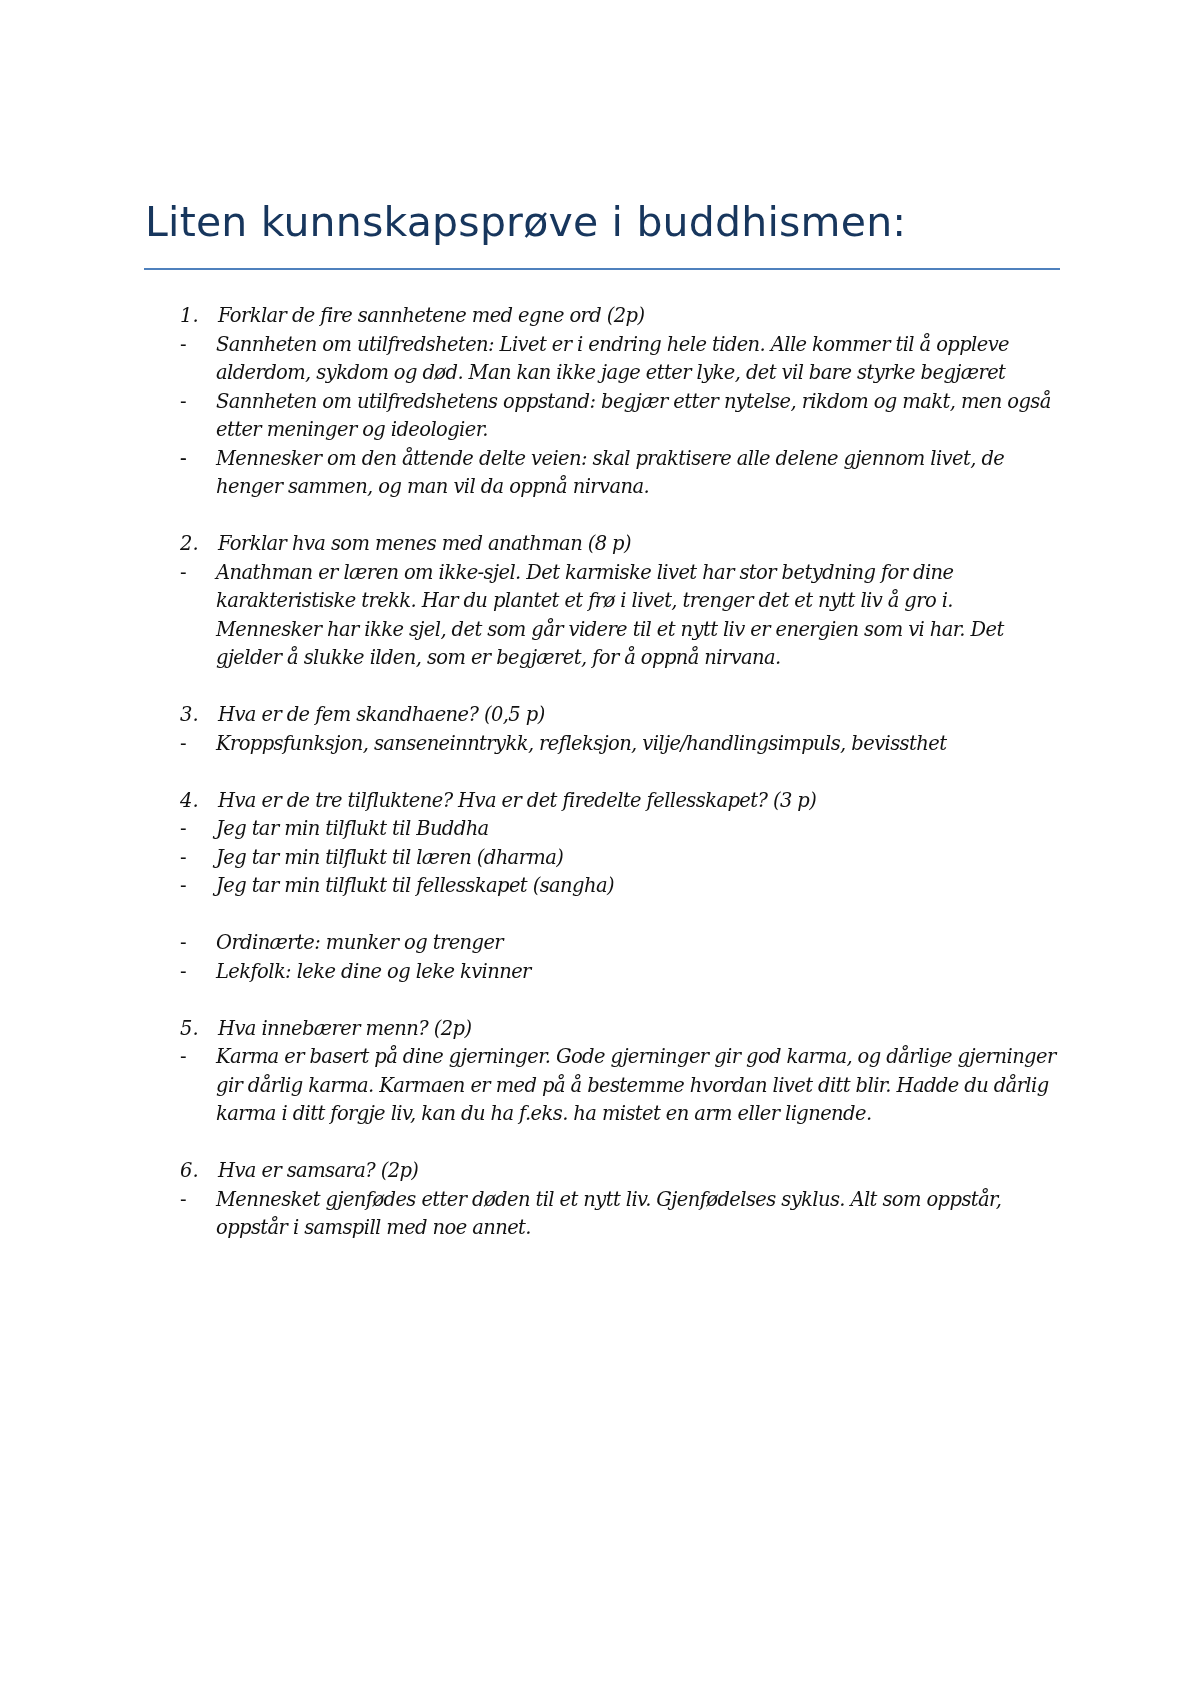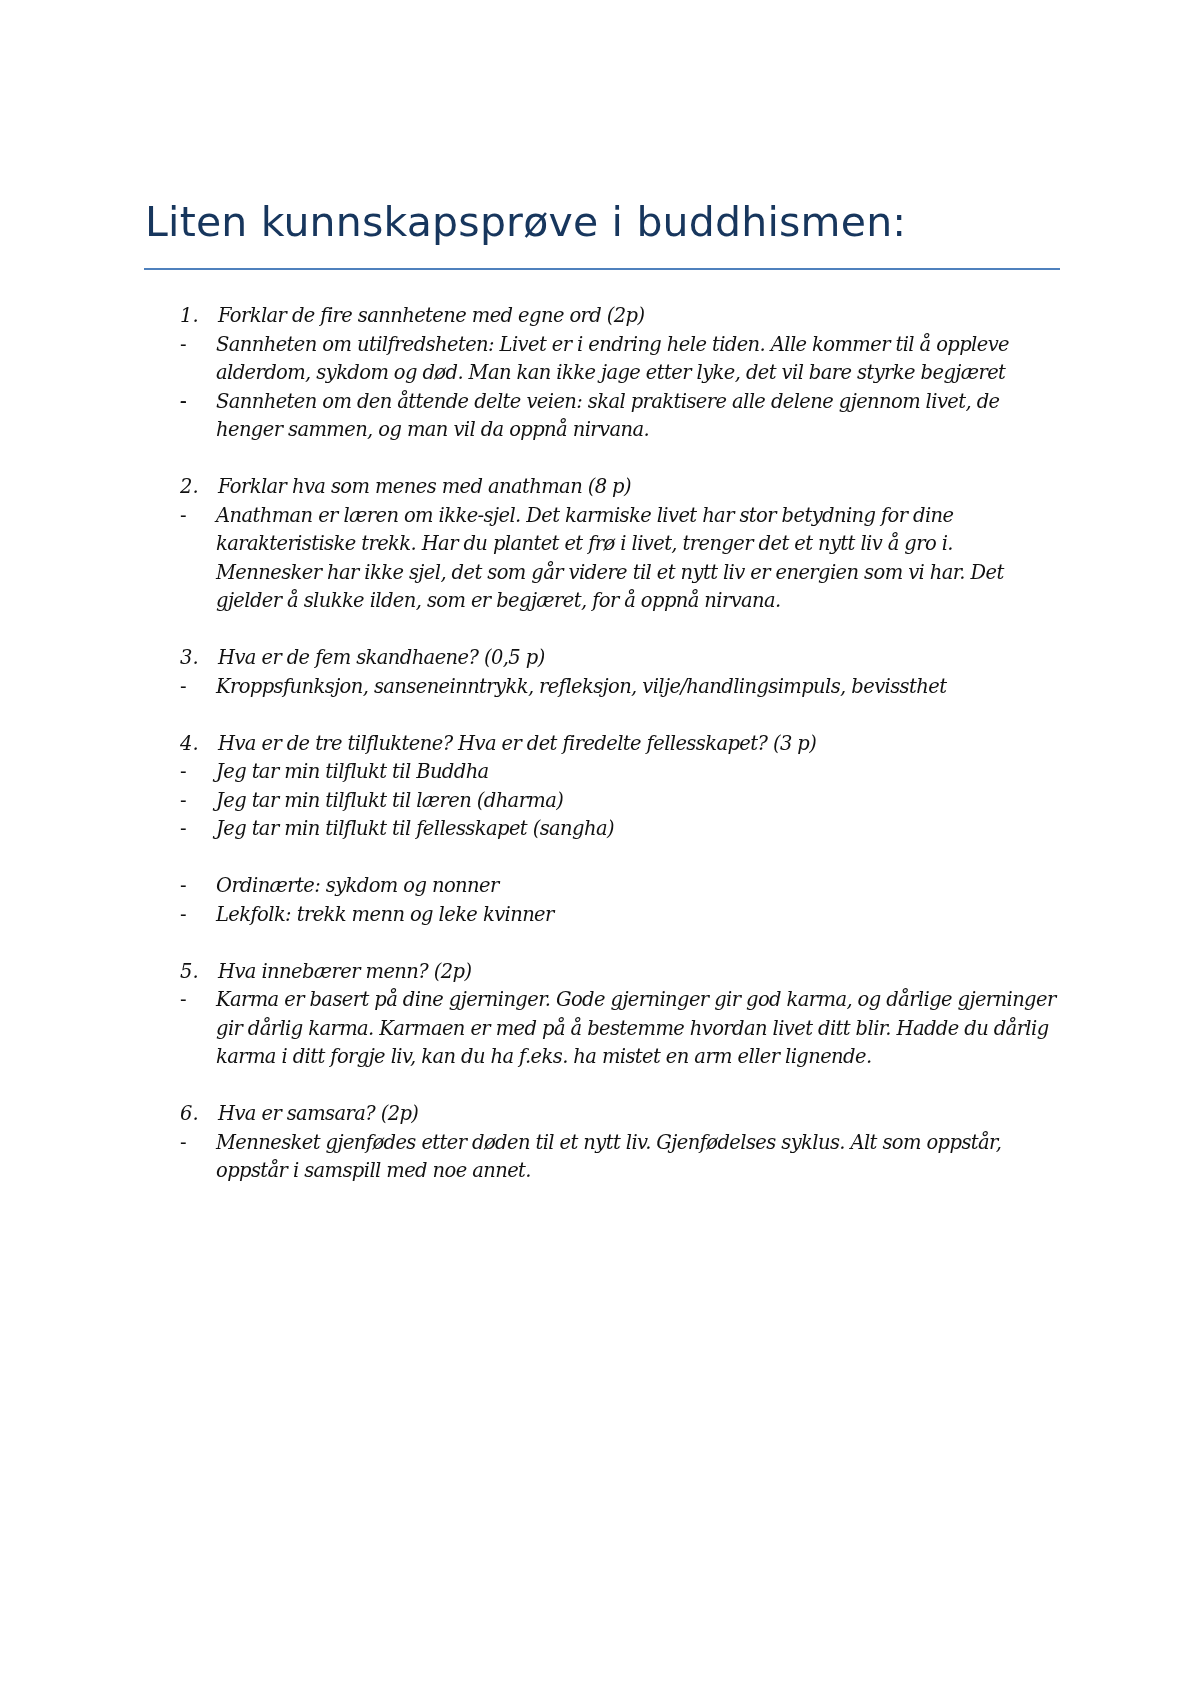--- a/index.html
+++ b/index.html
@@ -36,23 +36,23 @@
   <div class="title-rule"></div>
 
   <div class="content">
 
     <div class="question">
       <span class="q-num">1.</span>
       <span class="txt">Forklar de fire sannhetene med egne ord (2p)</span>
     </div>
     <ul class="answers">
       <li class="answer"><span class="dash">-</span><span class="txt">Sannheten om utilfredsheten: Livet er i endring hele tiden. Alle kommer til å oppleve alderdom, sykdom og død. Man kan ikke jage etter lyke, det vil bare styrke begjæret</span></li>
+      <li class="answer"><span class="dash">-</span><span class="txt">Sannheten om utilfredshetens oppstand: begjær etter nytelse, rikdom og makt, men også etter meninger og ideologier.</span></li>
       <li class="answer"><span class="dash">-</span></li>
-      <li class="answer"><span class="dash">-</span></li>
-      <li class="answer"><span class="dash">-</span><span class="txt">Sannheten om den åttende delte veien: skal praktisere alle delene gjennom livet, de henger sammen, og man vil da oppnå nirvana.</span></li>
+      <li class="answer"><span class="dash">-</span><span class="txt">Mennesker om den åttende delte veien: skal praktisere alle delene gjennom livet, de henger sammen, og man vil da oppnå nirvana.</span></li>
     </ul>
     <div class="gap"></div>
 
     <div class="question">
       <span class="q-num">2.</span>
       <span class="txt">Forklar hva som menes med anathman (8 p)</span>
     </div>
     <ul class="answers">
       <li class="answer"><span class="dash">-</span><span class="txt">Anathman er læren om ikke-sjel. Det karmiske livet har stor betydning for dine karakteristiske trekk. Har du plantet et frø i livet, trenger det et nytt liv å gro i. Mennesker har ikke sjel, det som går videre til et nytt liv er energien som vi har. Det gjelder å slukke ilden, som er begjæret, for å oppnå nirvana.</span></li>
     </ul>
@@ -71,22 +71,22 @@
       <span class="q-num">4.</span>
       <span class="txt">Hva er de tre tilfluktene? Hva er det firedelte fellesskapet? (3 p)</span>
     </div>
     <ul class="answers">
       <li class="answer"><span class="dash">-</span><span class="txt">Jeg tar min tilflukt til Buddha</span></li>
       <li class="answer"><span class="dash">-</span><span class="txt">Jeg tar min tilflukt til læren (dharma)</span></li>
       <li class="answer"><span class="dash">-</span><span class="txt">Jeg tar min tilflukt til fellesskapet (sangha)</span></li>
     </ul>
     <div class="gap"></div>
     <ul class="answers">
-      <li class="answer"><span class="dash">-</span><span class="txt">Ordinærte: sykdom og nonner</span></li>
-      <li class="answer"><span class="dash">-</span><span class="txt">Lekfolk: trekk menn og leke kvinner</span></li>
+      <li class="answer"><span class="dash">-</span><span class="txt">Ordinærte: munker og trenger</span></li>
+      <li class="answer"><span class="dash">-</span><span class="txt">Lekfolk: leke dine og leke kvinner</span></li>
     </ul>
     <div class="gap"></div>
 
     <div class="question">
       <span class="q-num">5.</span>
       <span class="txt">Hva innebærer menn? (2p)</span>
     </div>
     <ul class="answers">
       <li class="answer"><span class="dash">-</span><span class="txt">Karma er basert på dine gjerninger. Gode gjerninger gir god karma, og dårlige gjerninger gir dårlig karma. Karmaen er med på å bestemme hvordan livet ditt blir. Hadde du dårlig karma i ditt forgje liv, kan du ha f.eks. ha mistet en arm eller lignende.</span></li>
     </ul>

